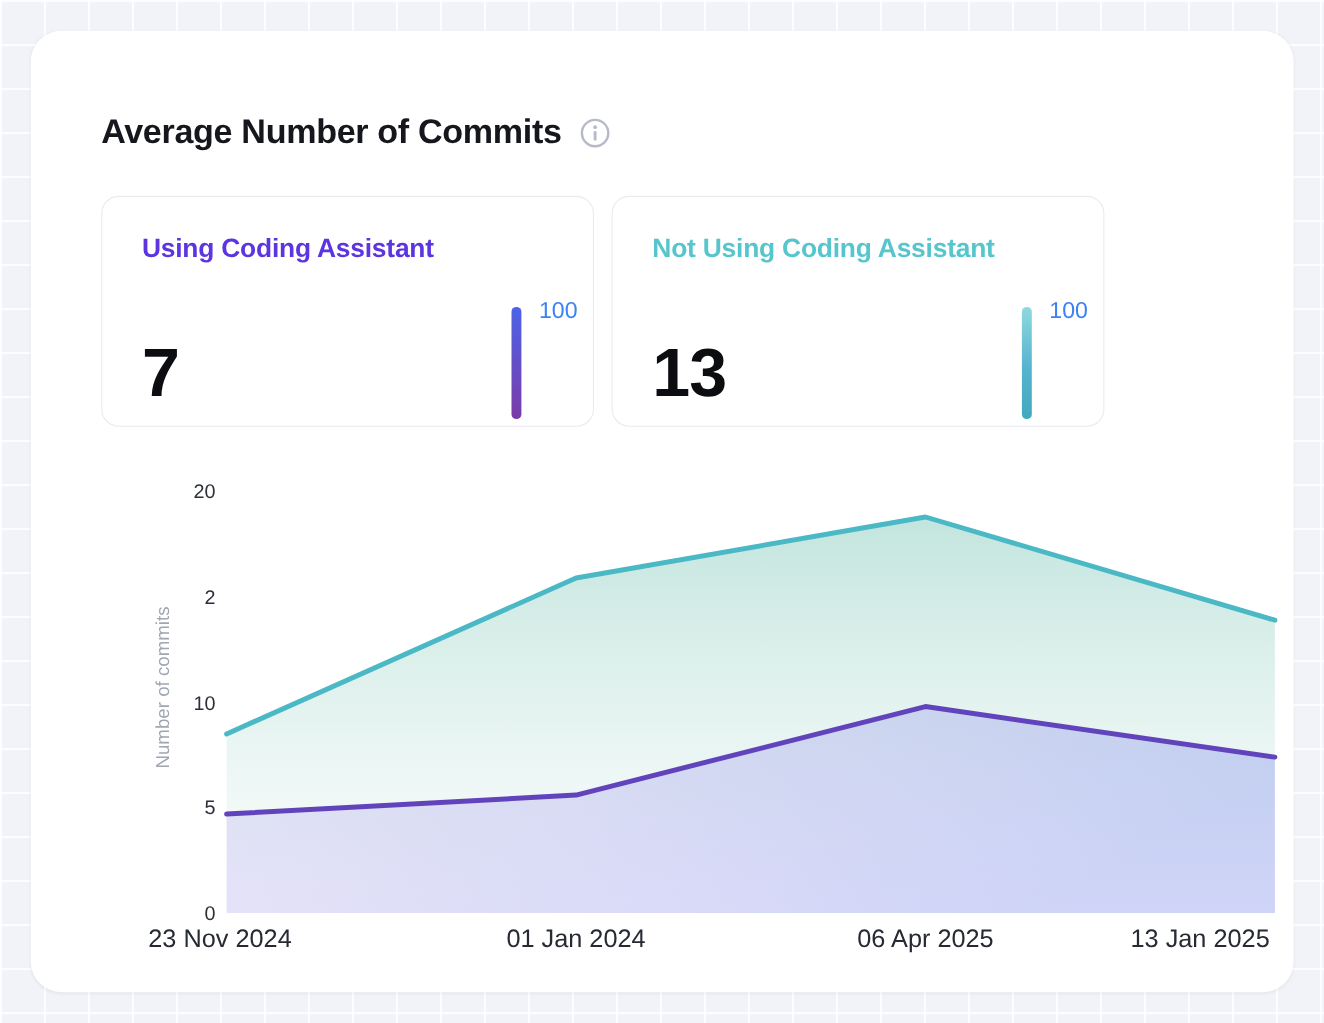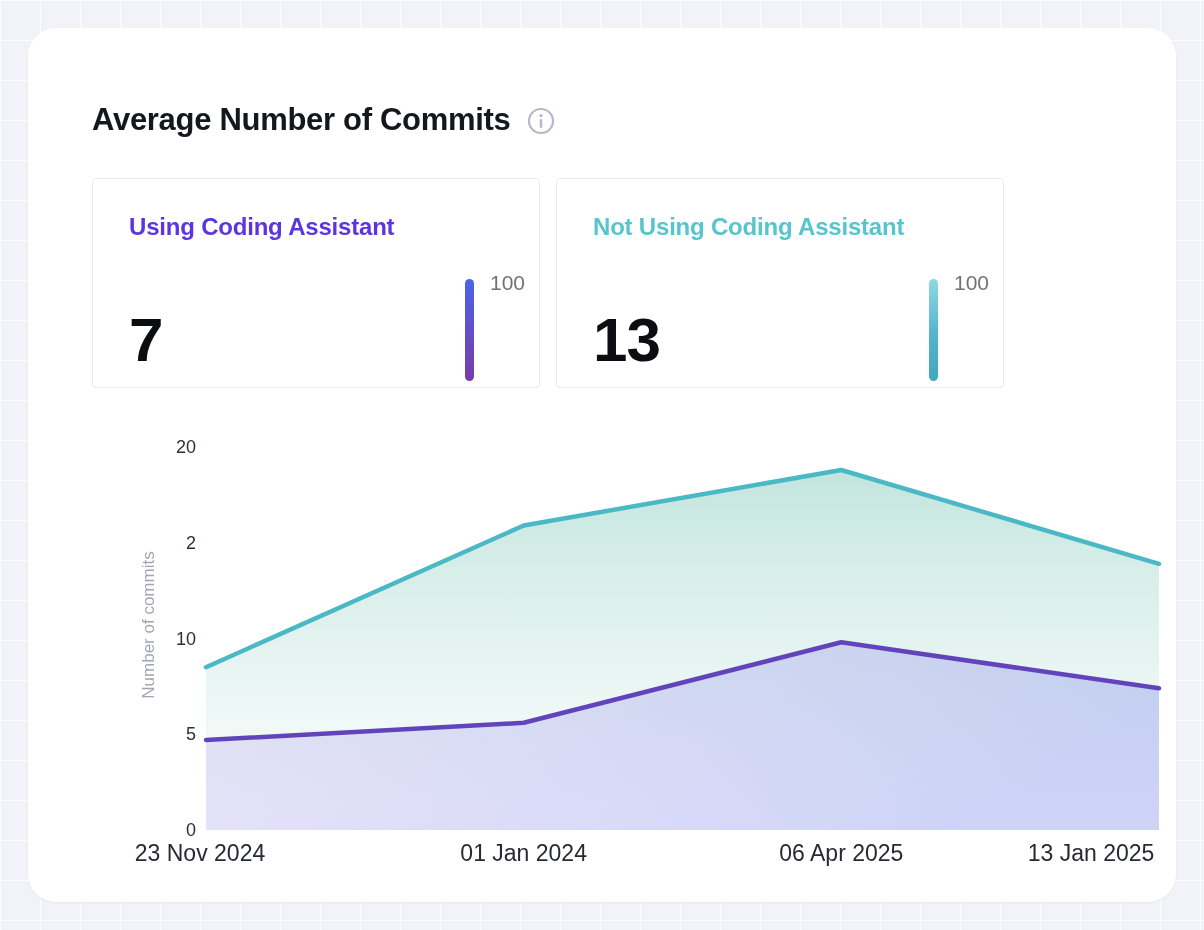--- a/index.html
+++ b/index.html
@@ -18,31 +18,31 @@
     position:absolute; left:28px; top:28px; width:1148px; height:874px;
     background:#ffffff; border-radius:28px;
     box-shadow:0 1px 3px rgba(16,24,40,.05);
   }
   .title-row { position:absolute; left:64px; top:74px; display:flex; align-items:center; gap:16px; }
   .page-title { font-size:31px; font-weight:700; color:#15171d; letter-spacing:-.3px; }
   .info-icon { width:28px; height:28px; display:block; margin-top:2px; }
 
   .stat-card {
     position:absolute; top:150px; width:448px; height:210px;
-    border:1px solid #e9ebf1; border-radius:4px; background:#fff;
+    border:1px solid #e9ebf1; border-radius:16px; background:#fff;
   }
   .stat-card.first { left:64px; }
   .stat-card.second { left:528px;text-align:right; }
   .stat-label { position:absolute; left:36px; top:34px; font-size:24px; font-weight:700; letter-spacing:-.2px; }
   .stat-value { position:absolute; left:36px; bottom:16px; font-size:62px; font-weight:800; color:#0c0d10; line-height:1; letter-spacing:-1px; }
   .stat-bar-block { position:absolute; top:96px; right:14px; display:flex; align-items:flex-start; gap:16px; }
   .stat-bar { width:9px; height:102px; border-radius:6px; margin-top:4px; }
   .stat-bar.grad-purple { background:linear-gradient(to bottom,#4b63e8,#7b3ba8); }
   .stat-bar.grad-teal { background:linear-gradient(to bottom,#8fd9de,#55b3cf 55%,#41a9bc); }
-  .stat-scale { font-size:21px; color:#737373; margin-top:-4px; }
+  .stat-scale { font-size:21px; color:#3b82f6; margin-top:-4px; }
 
   .chart-area { position:absolute; inset:0; }
   .plot-svg { position:absolute; left:178px; top:419px; width:953px; height:383px; overflow:visible; }
   .y-tick { position:absolute; left:88px; width:80px; text-align:right; font-size:18px; color:#2b2f38; line-height:28px; }
   .x-label { position:absolute; top:810px; width:240px; text-align:center; font-size:23px; color:#262a32; line-height:30px; }
   .y-axis-title {
     position:absolute; left:121px; top:597px;
     transform:translate(-50%,-50%) rotate(-90deg);
     font-size:17px; color:#a0a6b2; white-space:nowrap;
   }

